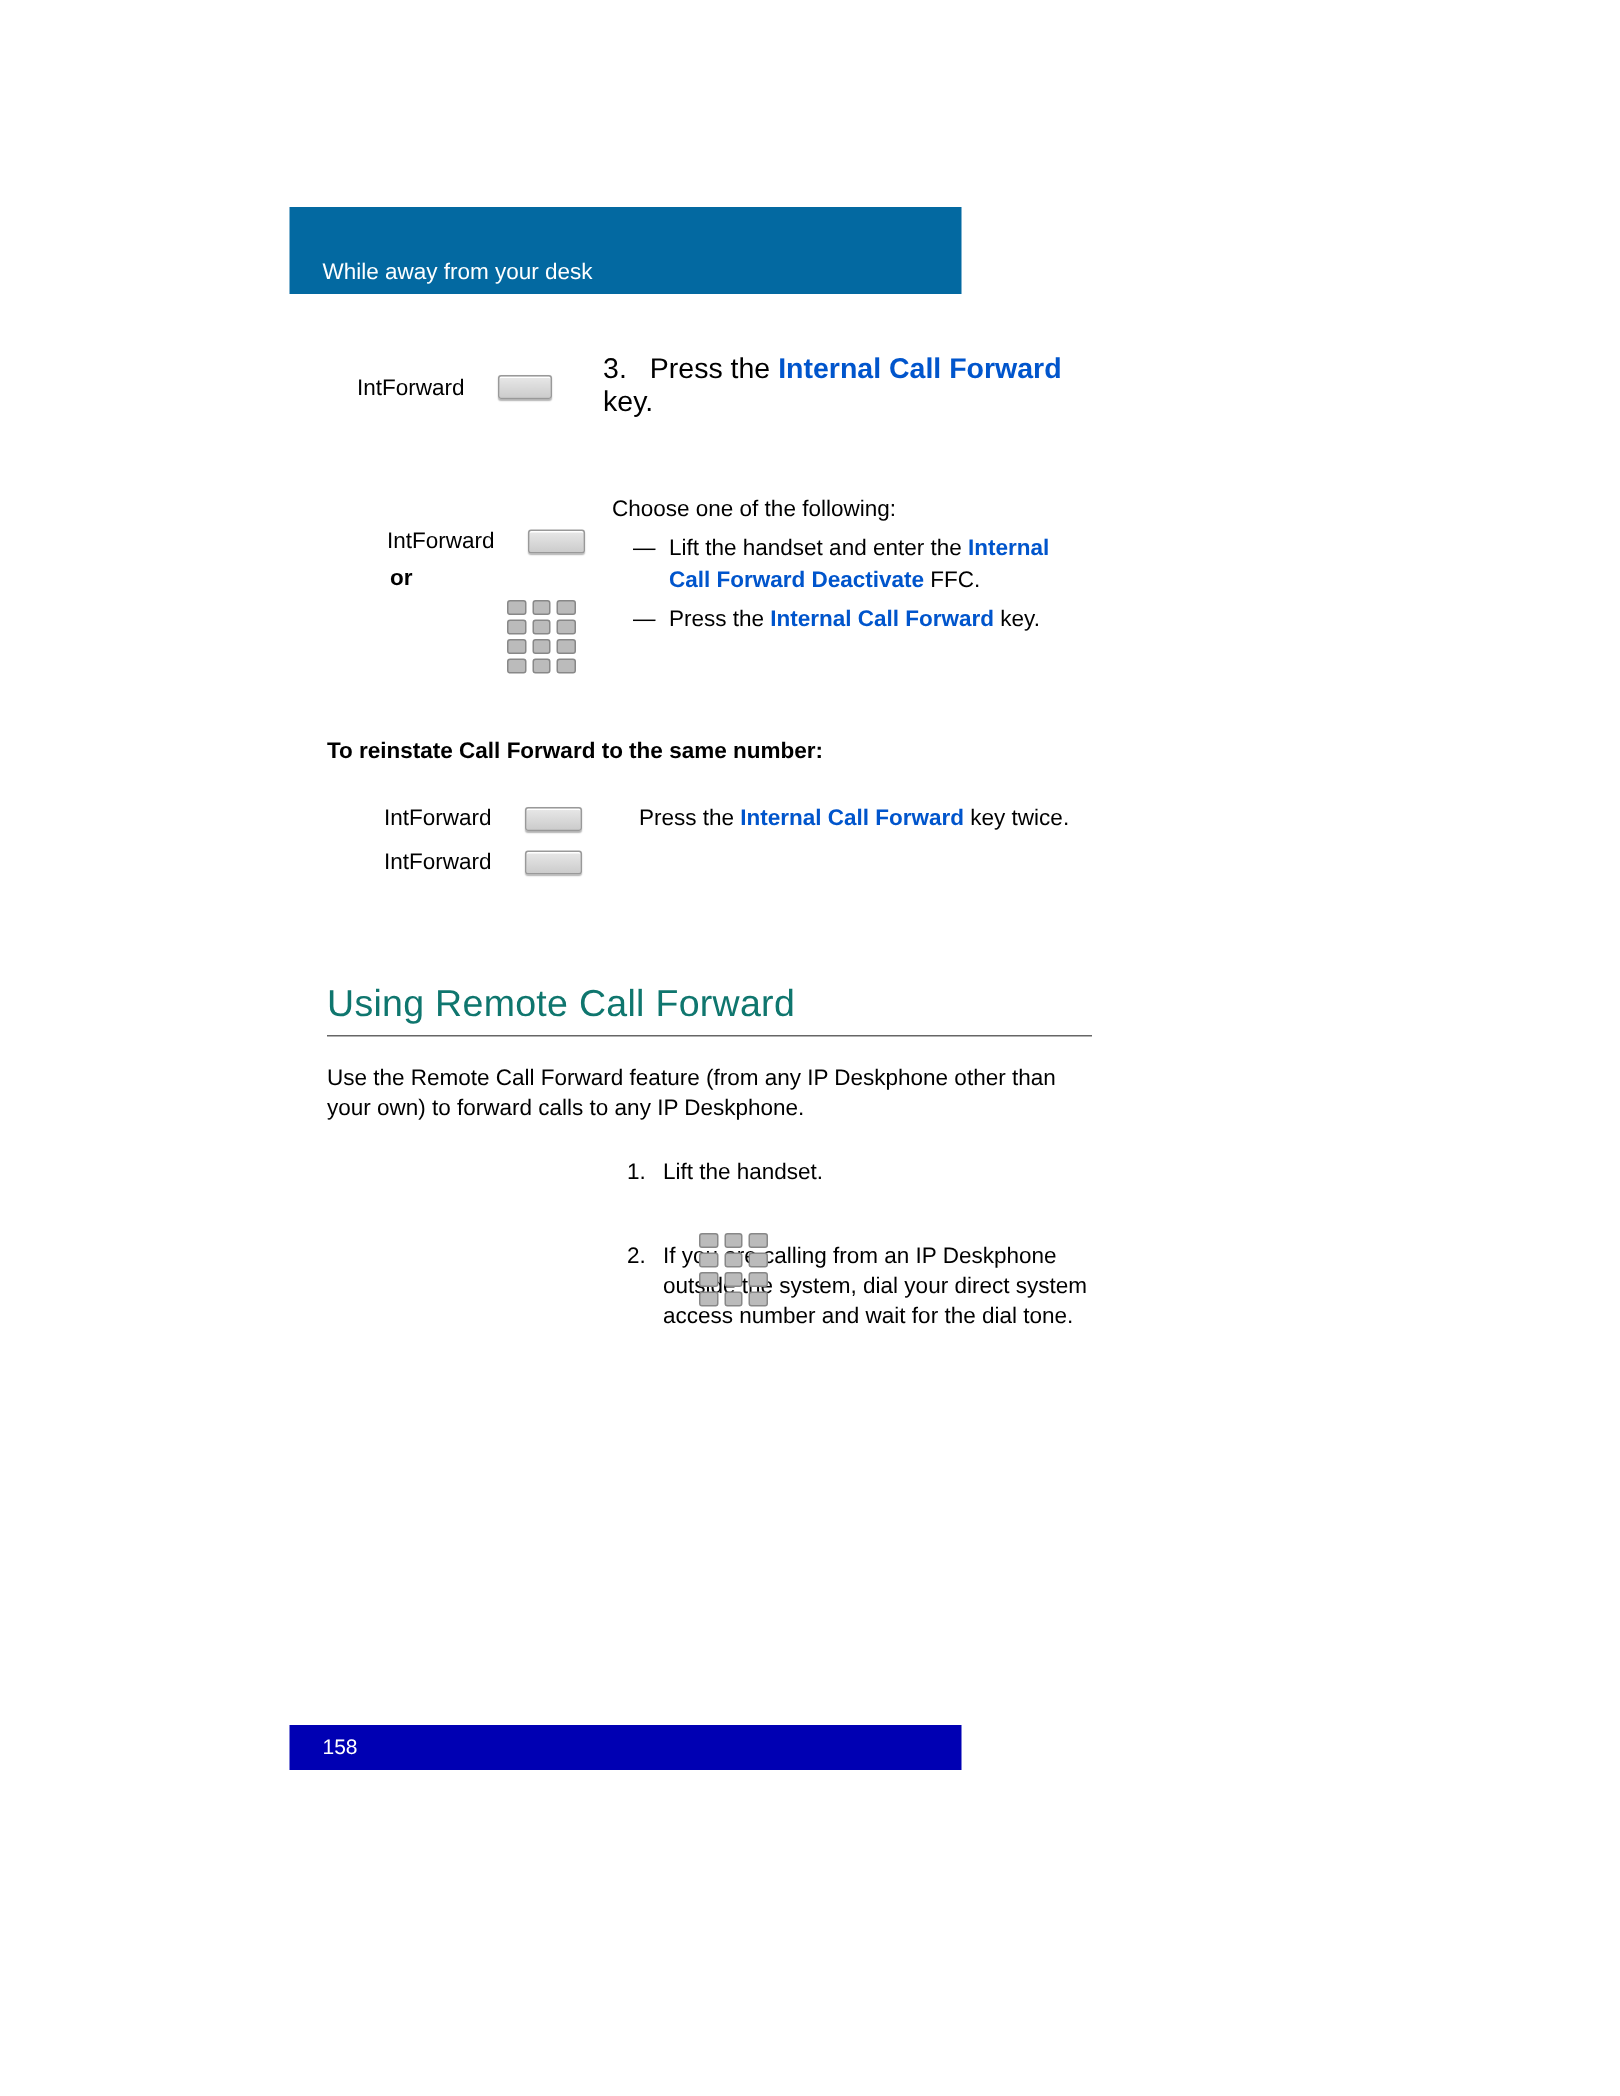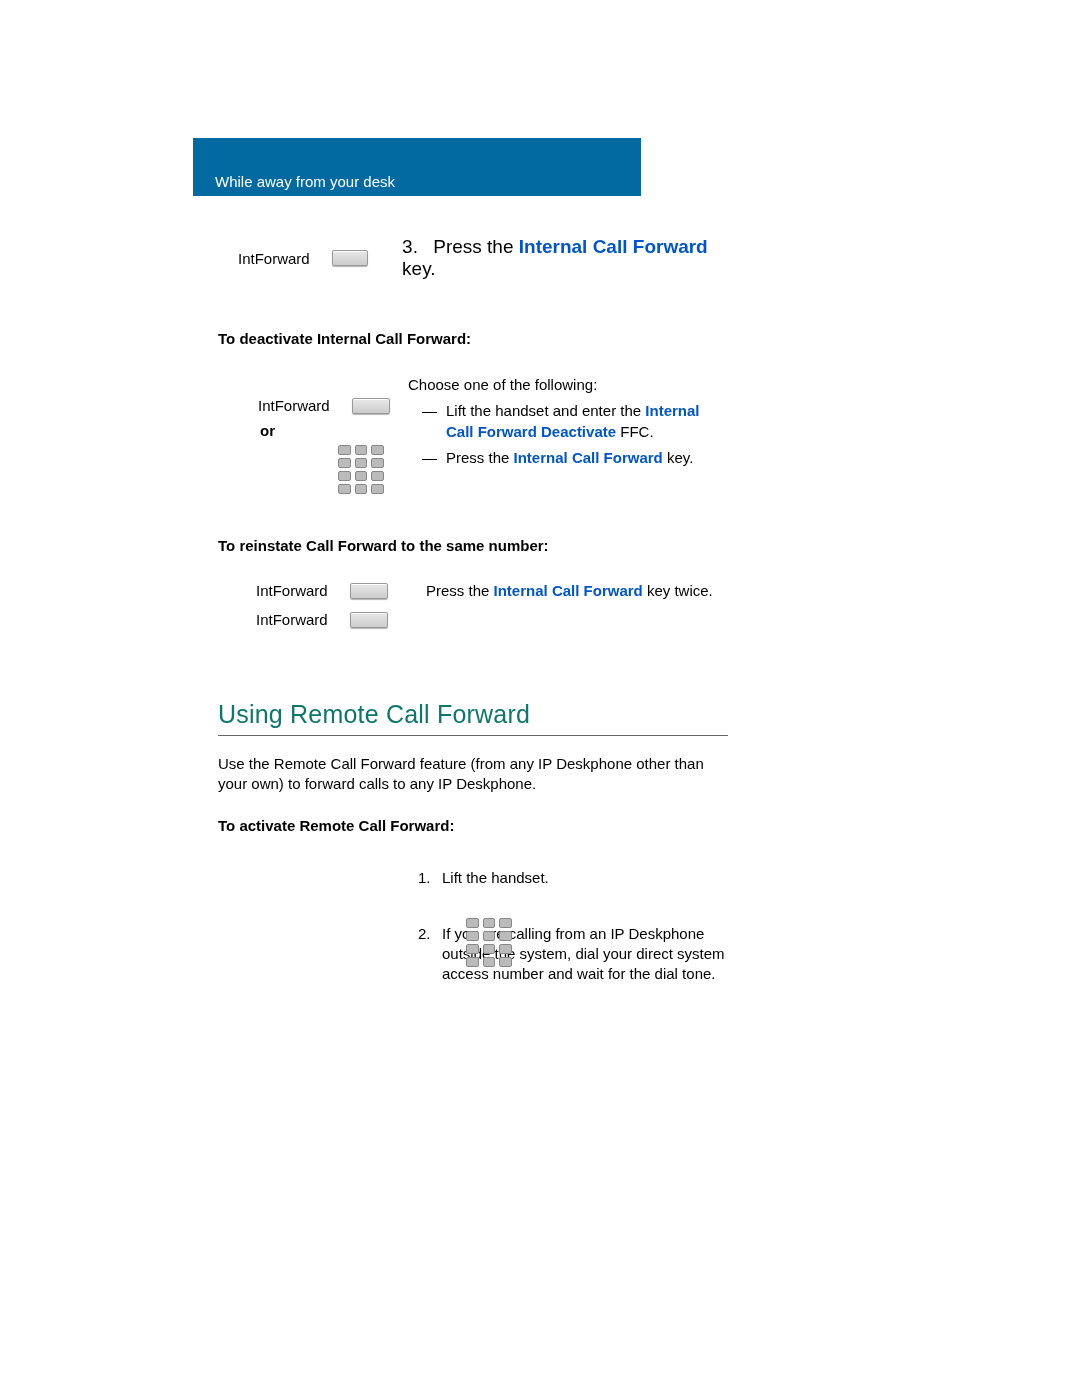--- a/index.html
+++ b/index.html
@@ -209,21 +209,20 @@
 
     <div class="row-step3" style="margin-left:20px;">
       <span class="label-intforward">IntForward</span>
       <div class="softkey-btn"></div>
       <div class="step-text">
         <span>3.</span>
         <span style="margin-left:10px;">Press the </span><span class="link-blue">Internal Call Forward</span><span> key.</span>
       </div>
     </div>
 
-    <div class="section-bold">To deactivate Internal Call Forward:</div>
 
     <div class="deactivate-block">
       <div class="deactivate-left">
         <div style="height:22px;"></div>
         <div class="left-row">
           <span class="label-intforward">IntForward</span>
           <div class="softkey-btn"></div>
         </div>
         <div class="or-text">or</div>
         <div class="keypad">
@@ -275,21 +274,20 @@
       </div>
       <div class="reinstate-right">
         <span>Press the </span><span class="link-blue">Internal Call Forward</span><span> key twice.</span>
       </div>
     </div>
 
     <div class="section-title">Using Remote Call Forward</div>
     <hr class="hr-line">
     <div class="body-para">Use the Remote Call Forward feature (from any IP Deskphone other than your own) to forward calls to any IP Deskphone.</div>
 
-    <div class="section-bold" style="margin-bottom:34px;">To activate Remote Call Forward:</div>
 
     <div class="activate-wrap">
       <div class="activate-list">
         <div class="num-item">
           <div class="num">1.</div>
           <div class="num-text">Lift the handset.</div>
         </div>
         <div class="num-item">
           <div class="num">2.</div>
           <div class="num-text">If you are calling from an IP Deskphone outside the system, dial your direct system access number and wait for the dial tone.</div>
@@ -314,14 +312,17 @@
         <div class="keypad-row">
             <div class="keypad-key"></div>
             <div class="keypad-key"></div>
             <div class="keypad-key"></div>
           </div>
       </div>
     </div>
 
   </div>
 
+  <div class="footer-bar">
+    <div class="footer-text">158</div>
+  </div>
 
 </div>
 
 </body></html>

